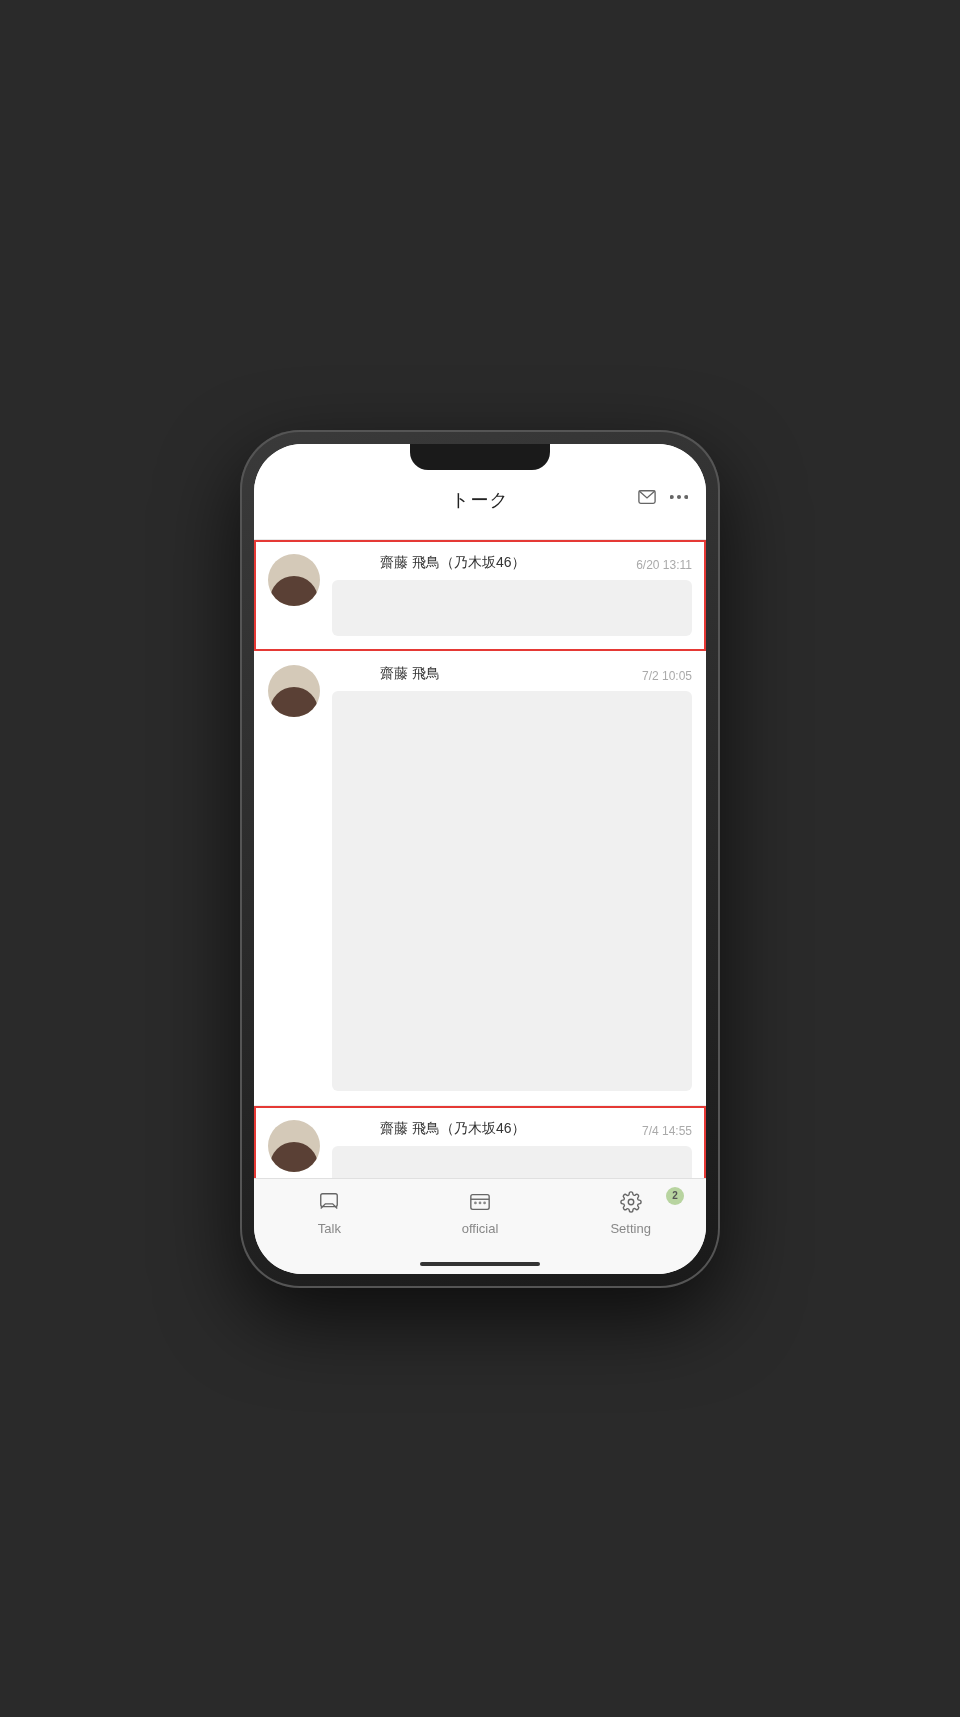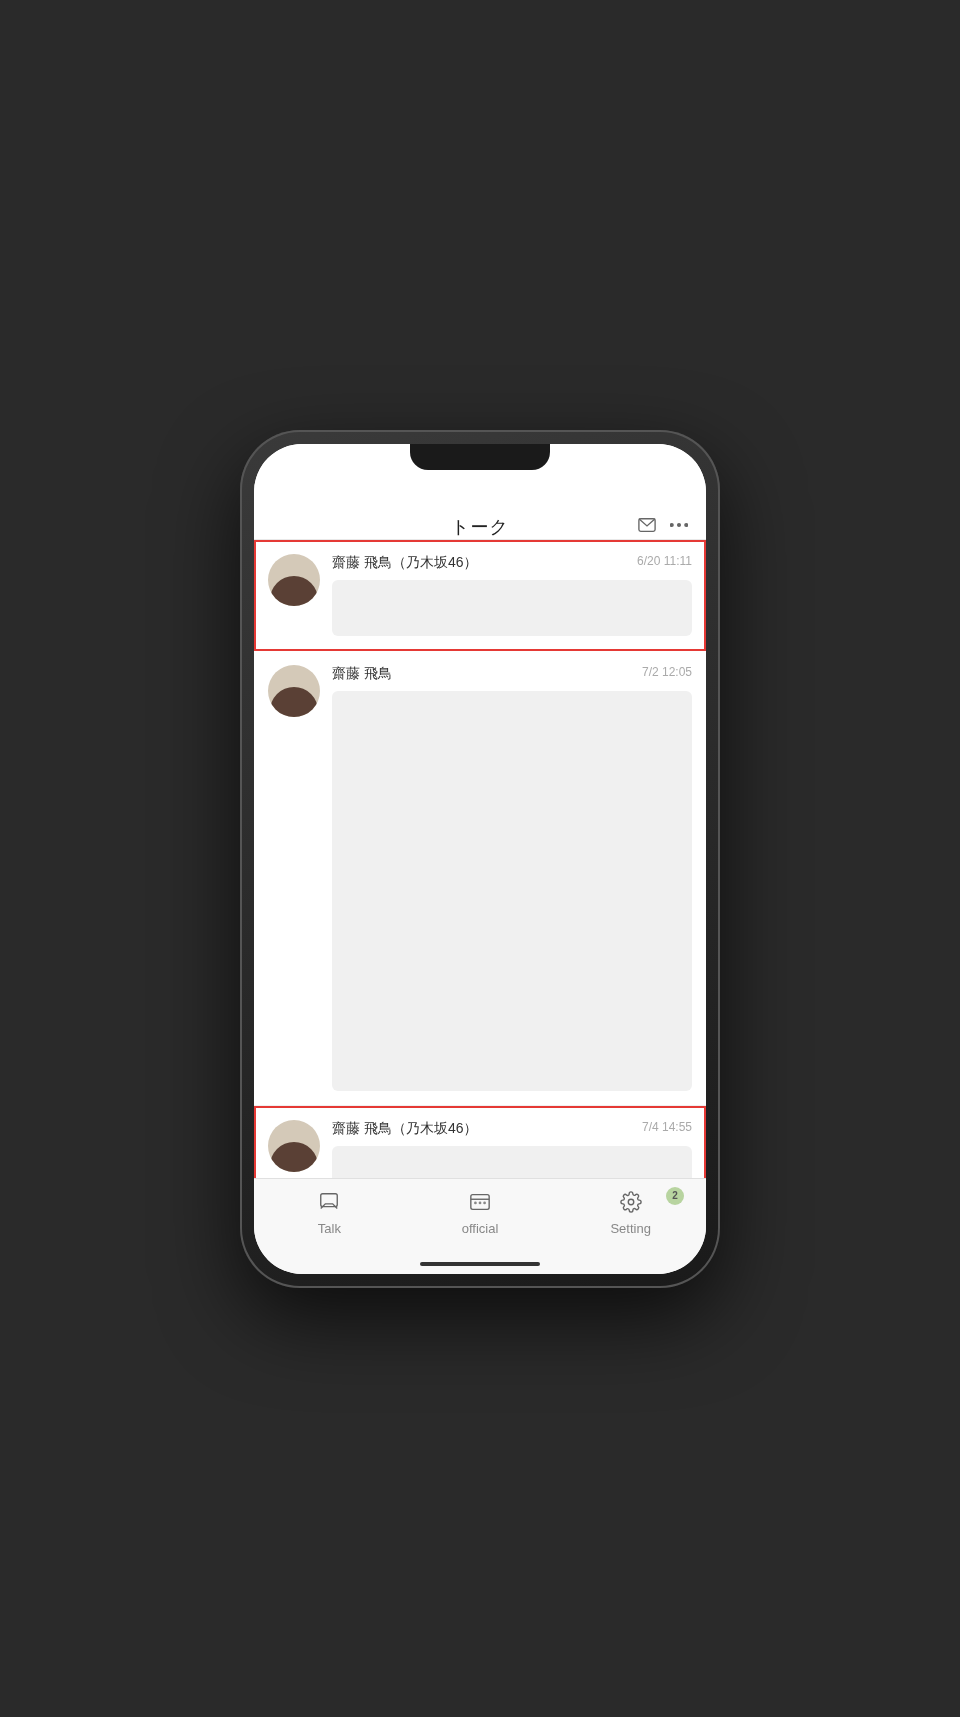--- a/index.html
+++ b/index.html
@@ -53,21 +53,21 @@
       left: 50%;
       transform: translateX(-50%);
       z-index: 10;
     }
 
     
     .header {
       height: 52px;
       background: #fff;
       display: flex;
-      align-items: flex-end;
+      align-items: flex-start;
       justify-content: center;
       position: relative;
       border-bottom: 1px solid #e8e8e8;
       flex-shrink: 0;
     }
 
     .header-title {
       font-size: 18px;
       font-weight: 500;
       color: #222;
@@ -132,22 +132,23 @@
     }
 
     .chat-content {
       flex: 1;
       min-width: 0;
     }
 
     .chat-top {
       display: flex;
       justify-content: space-between;
-      align-items: flex-start;
+      align-items: flex-end;
       margin-bottom: 8px;
+      margin-left: 48px;
     }
 
     .chat-name {
       font-size: 14px;
       font-weight: 500;
       color: #333;
     }
 
     .chat-time {
       font-size: 12px;
@@ -272,34 +273,34 @@
 
     <div class="chat-list">
 
       <div class="chat-item highlighted">
         <div class="avatar">
           <div class="avatar-hair"></div>
         </div>
         <div class="chat-content">
           <div class="chat-top">
             <span class="chat-name">齋藤 飛鳥（乃木坂46）</span>
-            <span class="chat-time">6/20 11:11</span>
+            <span class="chat-time">6/20 13:11</span>
           </div>
           <div class="chat-preview"></div>
         </div>
       </div>
 
       <div class="chat-item chat-item-large">
         <div class="avatar">
           <div class="avatar-hair"></div>
         </div>
         <div class="chat-content">
           <div class="chat-top">
             <span class="chat-name">齋藤 飛鳥</span>
-            <span class="chat-time">7/2 12:05</span>
+            <span class="chat-time">7/2 10:05</span>
           </div>
           <div class="chat-preview"></div>
         </div>
       </div>
 
       <div class="chat-item highlighted">
         <div class="avatar">
           <div class="avatar-hair"></div>
         </div>
         <div class="chat-content">

